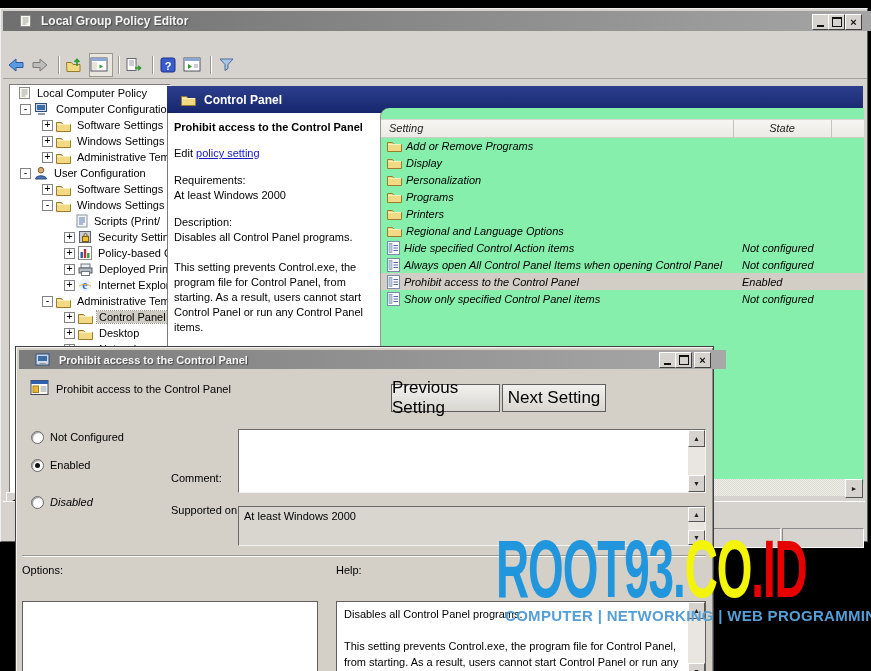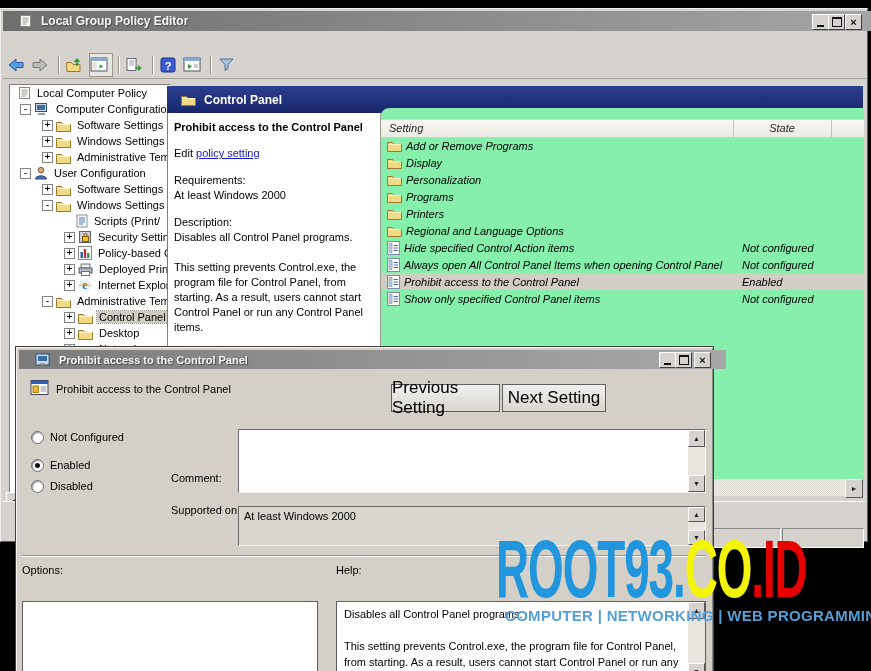--- a/index.html
+++ b/index.html
@@ -580,21 +580,21 @@
 
     <div id="radio-group">
         <div class="radio-row" style="top: 83px;">
           <span class="radio"></span>
           <span>Not Configured</span>
         </div>
         <div class="radio-row" style="top: 111px;">
           <span class="radio checked"></span>
           <span>Enabled</span>
         </div>
-        <div class="radio-row" style="top: 132px;">
+        <div class="radio-row" style="top: 148px; font-style: italic;">
           <span class="radio"></span>
           <span>Disabled</span>
         </div>
       </div>
 
     <div class="dlg-label" style="left:155px;top:79px;margin-top:46px;">Comment:</div>
     <div class="textbox" style="left:222px;top:82px;width:468px;height:64px;">
       <span></span>
       <span class="vscroll">
         <span class="sb-btn">▲</span>

